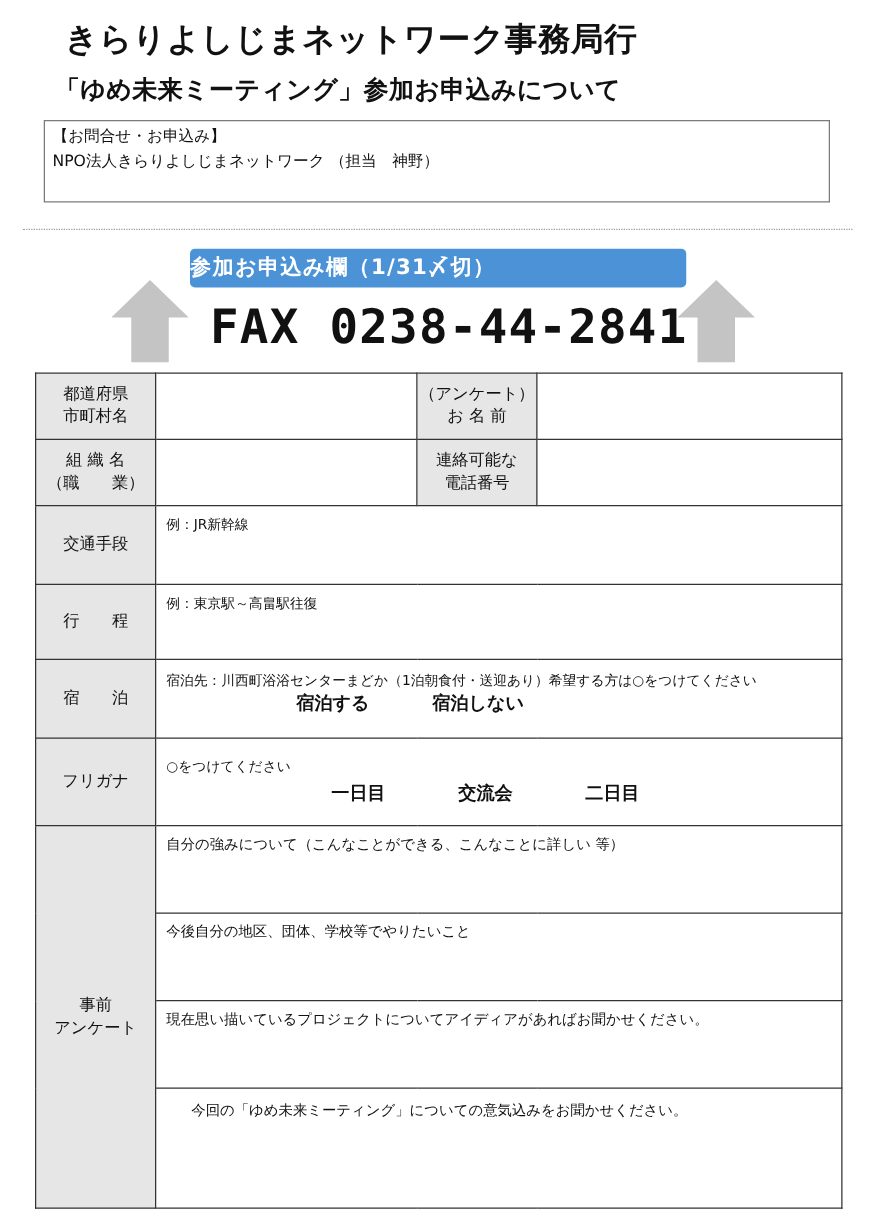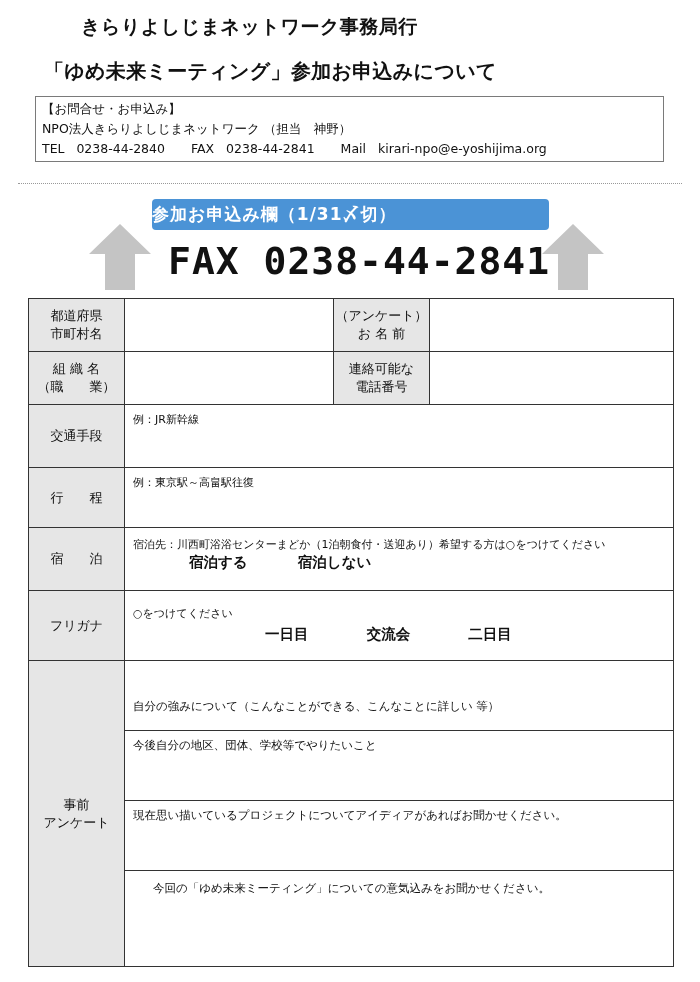--- a/index.html
+++ b/index.html
@@ -1,21 +1,21 @@
 <!DOCTYPE html>
 <html><head>
 <meta charset="utf-8">
 <style>
   * { box-sizing: border-box; margin: 0; padding: 0; }
   html, body { width: 700px; height: 982px; background: #ffffff; overflow: hidden; }
   body { position: relative; font-family: "DejaVu Sans", "Liberation Sans", sans-serif; color: #111; }
 
   .abs { position: absolute; }
 
-  .title1 { left: 52px; top: 14px; font-size: 19px; font-weight: bold; letter-spacing: 0.5px; white-space: nowrap; margin-left: 29px; }
+  .title1 { left: 52px; top: 14px; font-size: 26px; font-weight: bold; letter-spacing: 0.5px; white-space: nowrap; }
   .title2 { left: 44px; top: 58px; font-size: 20px; font-weight: bold; letter-spacing: 0.3px; white-space: nowrap; }
 
   .contact { left: 35px; top: 96px; width: 629px; height: 66px; border: 1px solid #7a7a7a; padding: 2px 0 0 6px; font-size: 12.5px; line-height: 20px; white-space: nowrap; }
   .contact .line3 span { display: inline-block; }
   .contact .gap { width: 22px; display: inline-block; }
 
   .dotted { left: 18px; top: 183px; width: 664px; height: 0; border-top: 1px dotted #999; }
 
   .banner { left: 152px; top: 199px; width: 397px; height: 31px; background: #4b93d6; border-radius: 4px; color: #fff; font-weight: bold; font-size: 17px; text-align: left; line-height: 31px; letter-spacing: 1px; white-space: nowrap; }
 
@@ -32,28 +32,20 @@
 </style>
 </head>
 <body>
 
 <div class="abs title1">きらりよしじまネットワーク事務局行</div>
 <div class="abs title2">「ゆめ未来ミーティング」参加お申込みについて</div>
 
 <div class="abs contact">
   <div>【お問合せ・お申込み】</div>
   <div>NPO法人きらりよしじまネットワーク （担当　神野）</div>
-  <div class="line3">
-    <span>TEL</span>&nbsp;&nbsp;
-    <span>0238-44-2840</span><span class="gap"></span>
-    <span>FAX</span>&nbsp;&nbsp;
-    <span>0238-44-2841</span><span class="gap"></span>
-    <span>Mail</span>&nbsp;&nbsp;
-    <span>kirari-npo@e-yoshijima.org</span>
-  </div>
 </div>
 
 <div class="abs dotted"></div>
 
 <div class="abs banner">参加お申込み欄（1/31〆切）</div>
 
 <svg class="abs arrow" style="left:89px;" viewBox="0 0 62 66">
   <polygon points="31,0 62,30 46,30 46,66 16,66 16,30 0,30" fill="#c4c4c4"></polygon>
 </svg>
 <div class="abs fax-big">FAX 0238-44-2841</div>
@@ -102,21 +94,21 @@
   <tr style="height:60px">
     <td class="lbl">行　　程</td>
     <td class="val" colspan="3">
       <div class="hint">例：東京駅～高畠駅往復</div>
     </td>
   </tr>
   <tr style="height:63px">
     <td class="lbl">宿　　泊</td>
     <td class="val" colspan="3">
       <div class="hint" style="padding-top:9px;">宿泊先：川西町浴浴センターまどか（1泊朝食付・送迎あり）希望する方は○をつけてください</div>
-      <div class="opts" style="padding-left:64px; margin-top:1px;">
+      <div class="opts" style="padding-left:112px; margin-top:1px;">
         <span>宿泊する</span>
         <span style="display:inline-block;width:40px;"></span>
         <span>宿泊しない</span>
       </div>
     </td>
   </tr>
   <tr style="height:70px">
     <td class="lbl">フリガナ</td>
     <td class="val" colspan="3">
       <div class="hint" style="padding-top:15px;">○をつけてください</div>
@@ -128,21 +120,21 @@
         <span>二日目</span>
       </div>
     </td>
   </tr>
   <tr style="height:70px">
     <td class="lbl" rowspan="4">
       <div>事前</div>
       <div>アンケート</div>
     </td>
     <td class="val" colspan="3">
-      <div class="hint" style="font-size:11.5px;margin-top:31px;">自分の強みについて（こんなことができる、こんなことに詳しい 等）</div>
+      <div class="hint" style="font-size:11.5px;">自分の強みについて（こんなことができる、こんなことに詳しい 等）</div>
     </td>
   </tr>
   <tr style="height:70px">
     <td class="val" colspan="3">
       <div class="hint" style="font-size:11.5px;">今後自分の地区、団体、学校等でやりたいこと</div>
     </td>
   </tr>
   <tr style="height:70px">
     <td class="val" colspan="3">
       <div class="hint" style="font-size:11.5px;">現在思い描いているプロジェクトについてアイディアがあればお聞かせください。</div>

